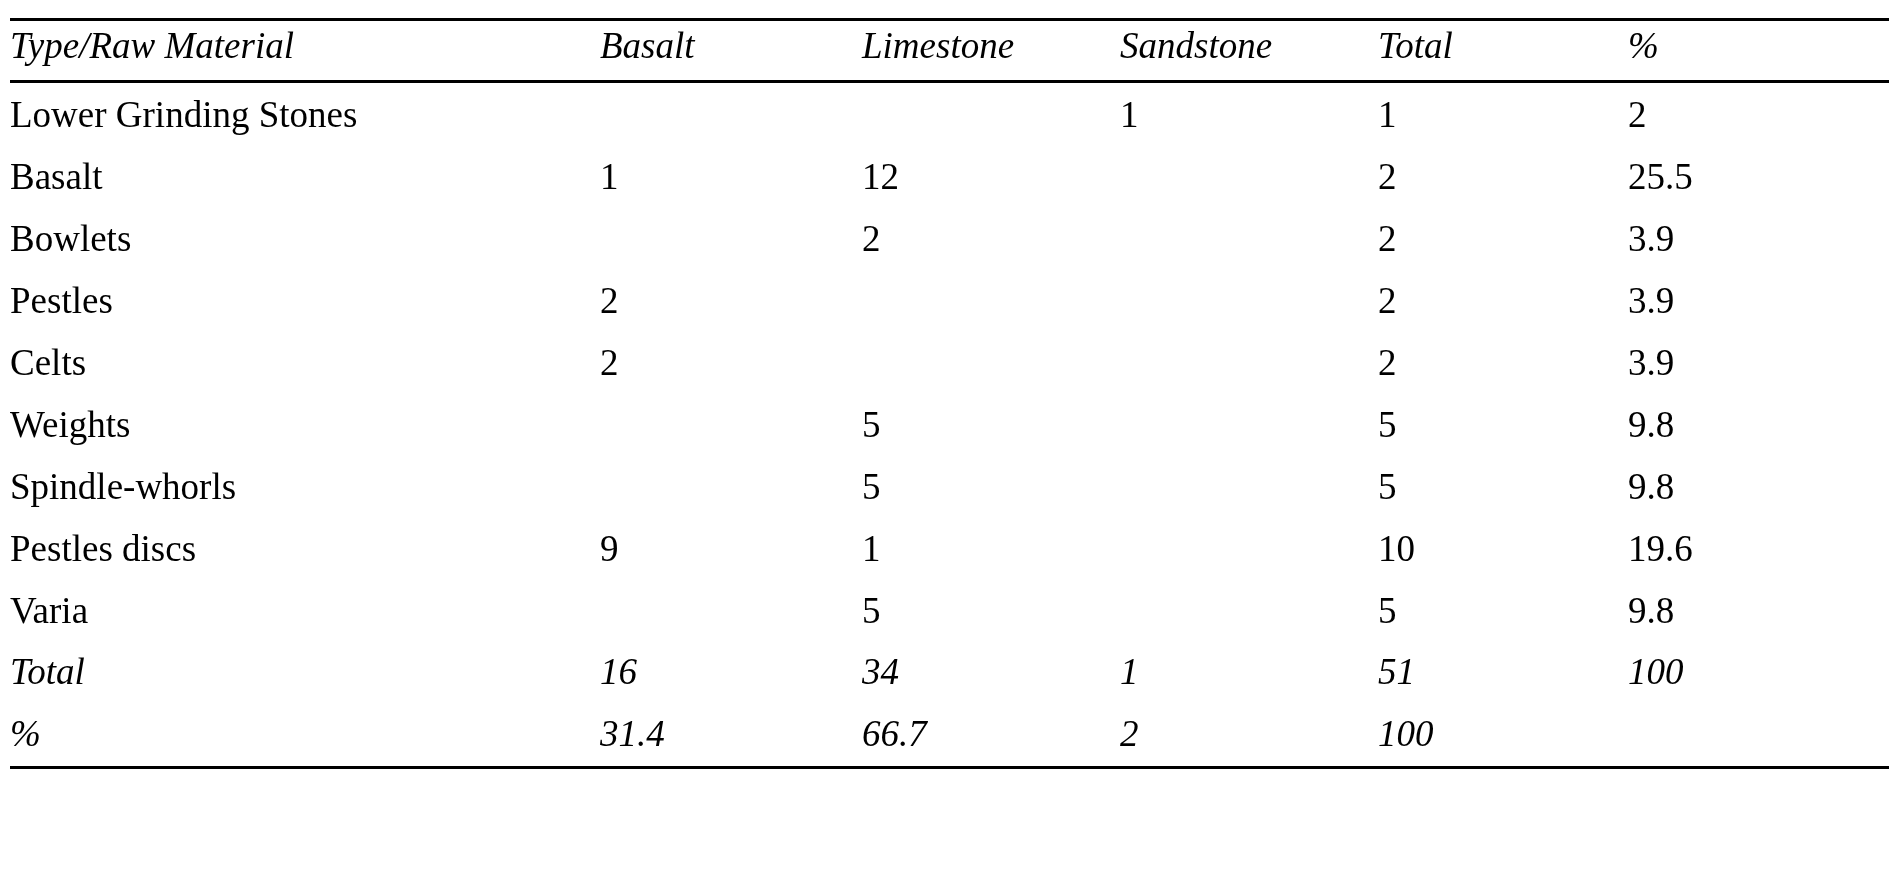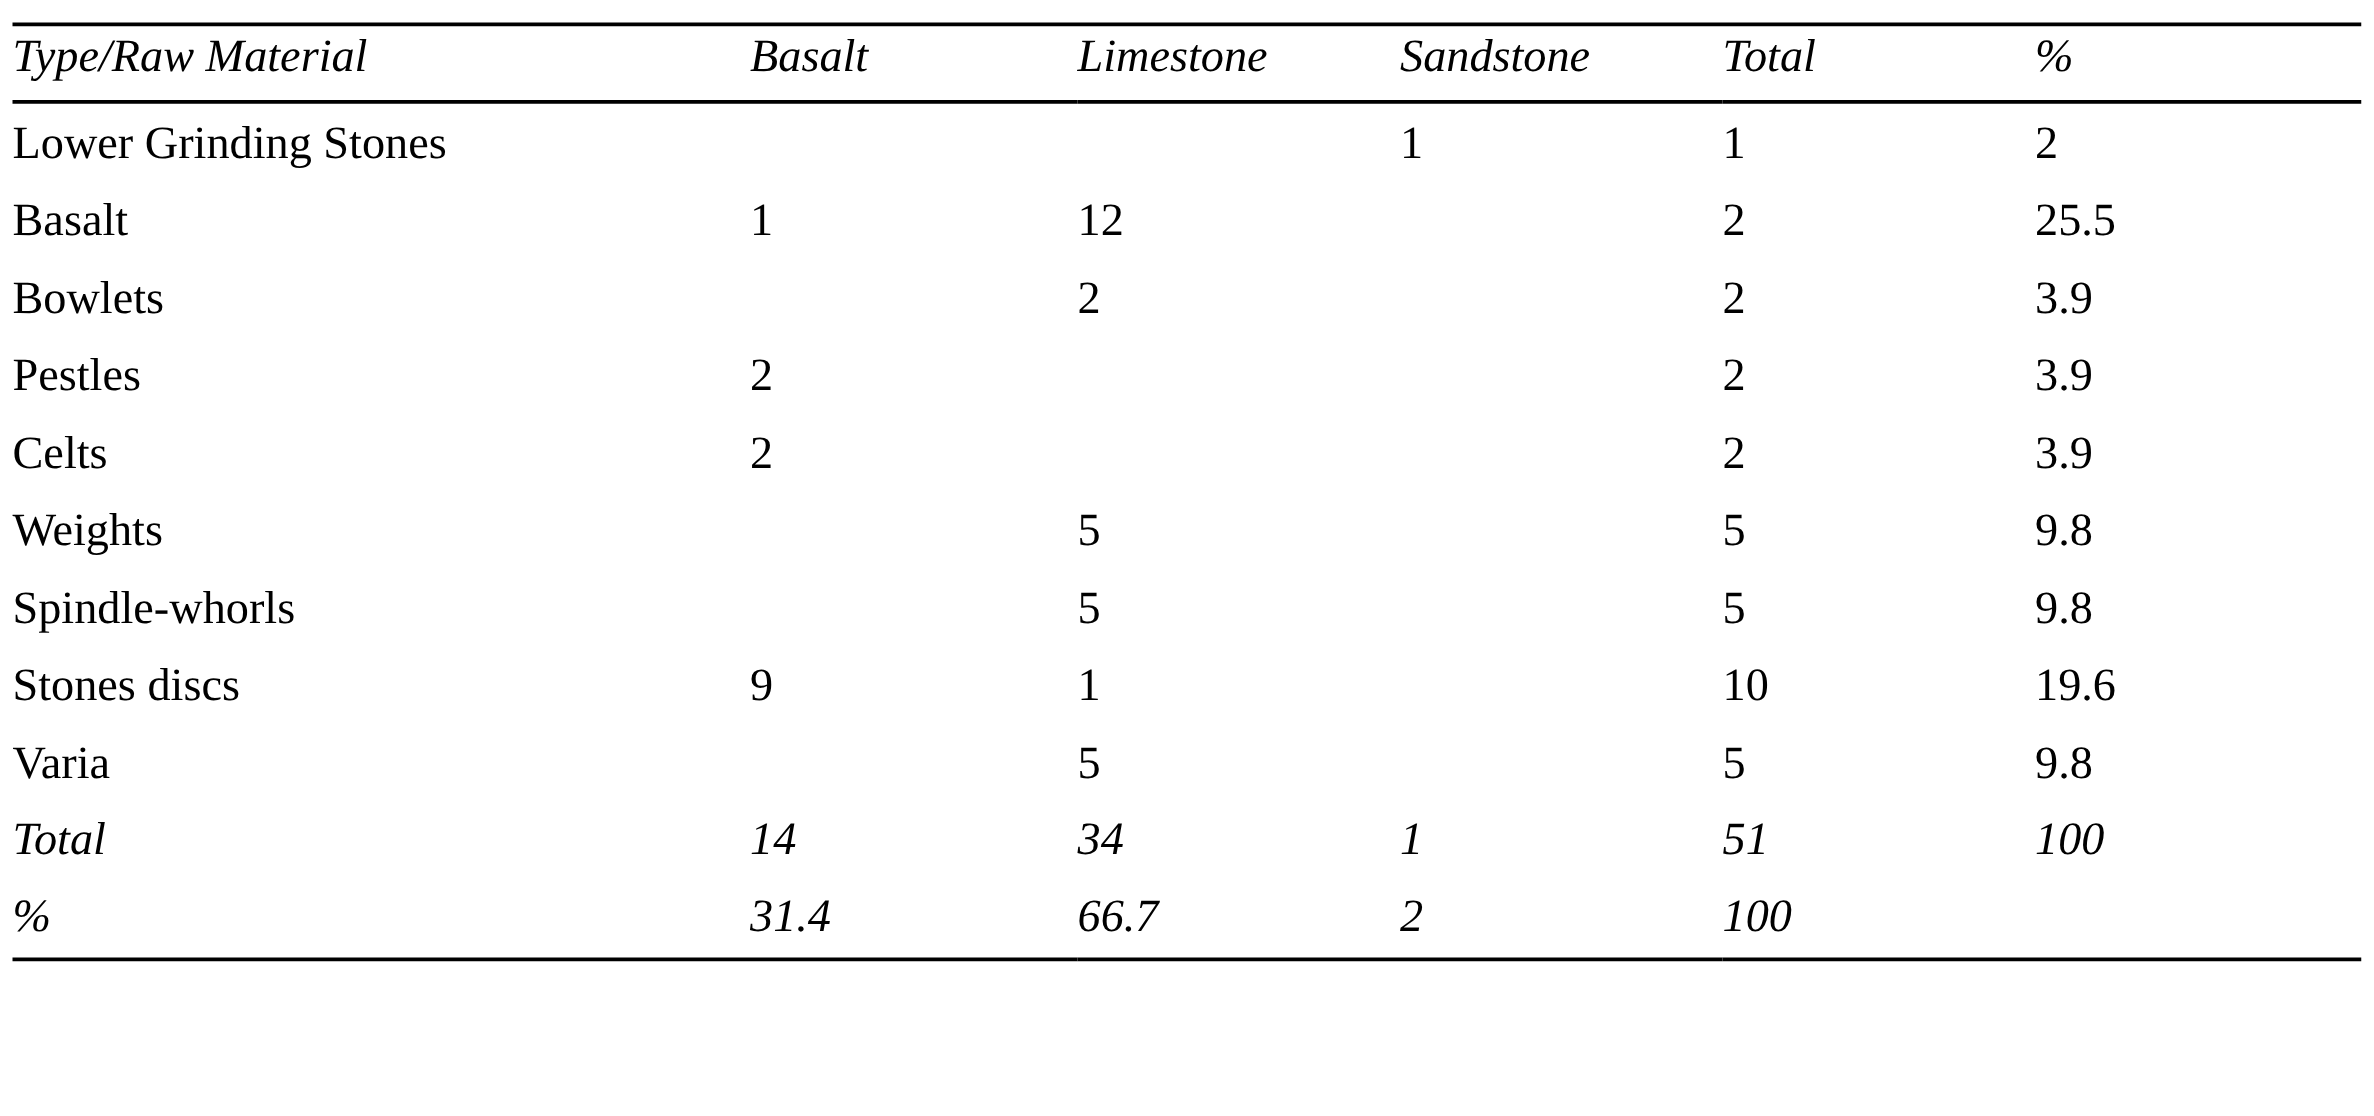--- a/index.html
+++ b/index.html
@@ -141,38 +141,38 @@
       </tr>
       <tr>
         <td>Spindle-whorls</td>
         <td></td>
         <td>5</td>
         <td></td>
         <td>5</td>
         <td>9.8</td>
       </tr>
       <tr>
-        <td>Stones discs</td>
+        <td>Pestles discs</td>
         <td>9</td>
         <td>1</td>
         <td></td>
         <td>10</td>
         <td>19.6</td>
       </tr>
       <tr>
         <td>Varia</td>
         <td></td>
         <td>5</td>
         <td></td>
         <td>5</td>
         <td>9.8</td>
       </tr>
       <tr class="summary-row first-summary">
         <td>Total</td>
-        <td>14</td>
+        <td>16</td>
         <td>34</td>
         <td>1</td>
         <td>51</td>
         <td>100</td>
       </tr>
       <tr class="summary-row last-row">
         <td>%</td>
         <td>31.4</td>
         <td>66.7</td>
         <td>2</td>

